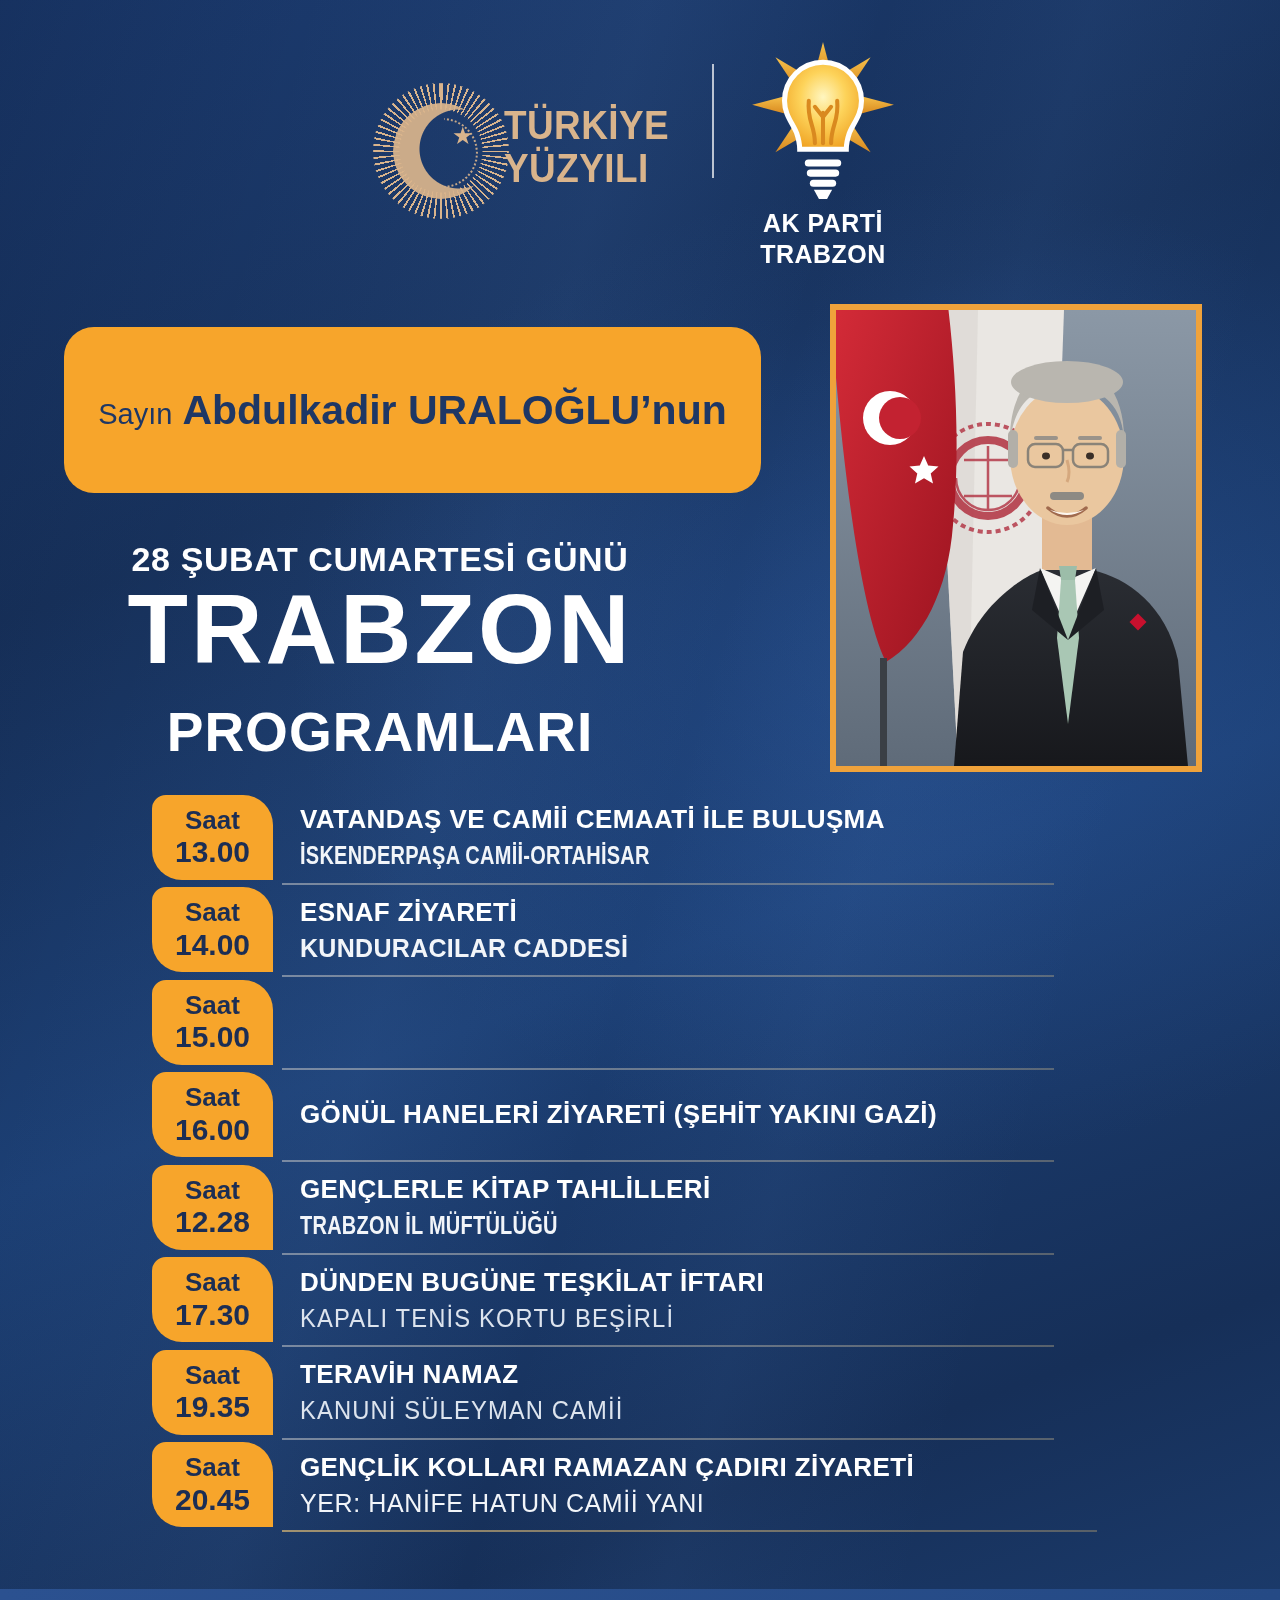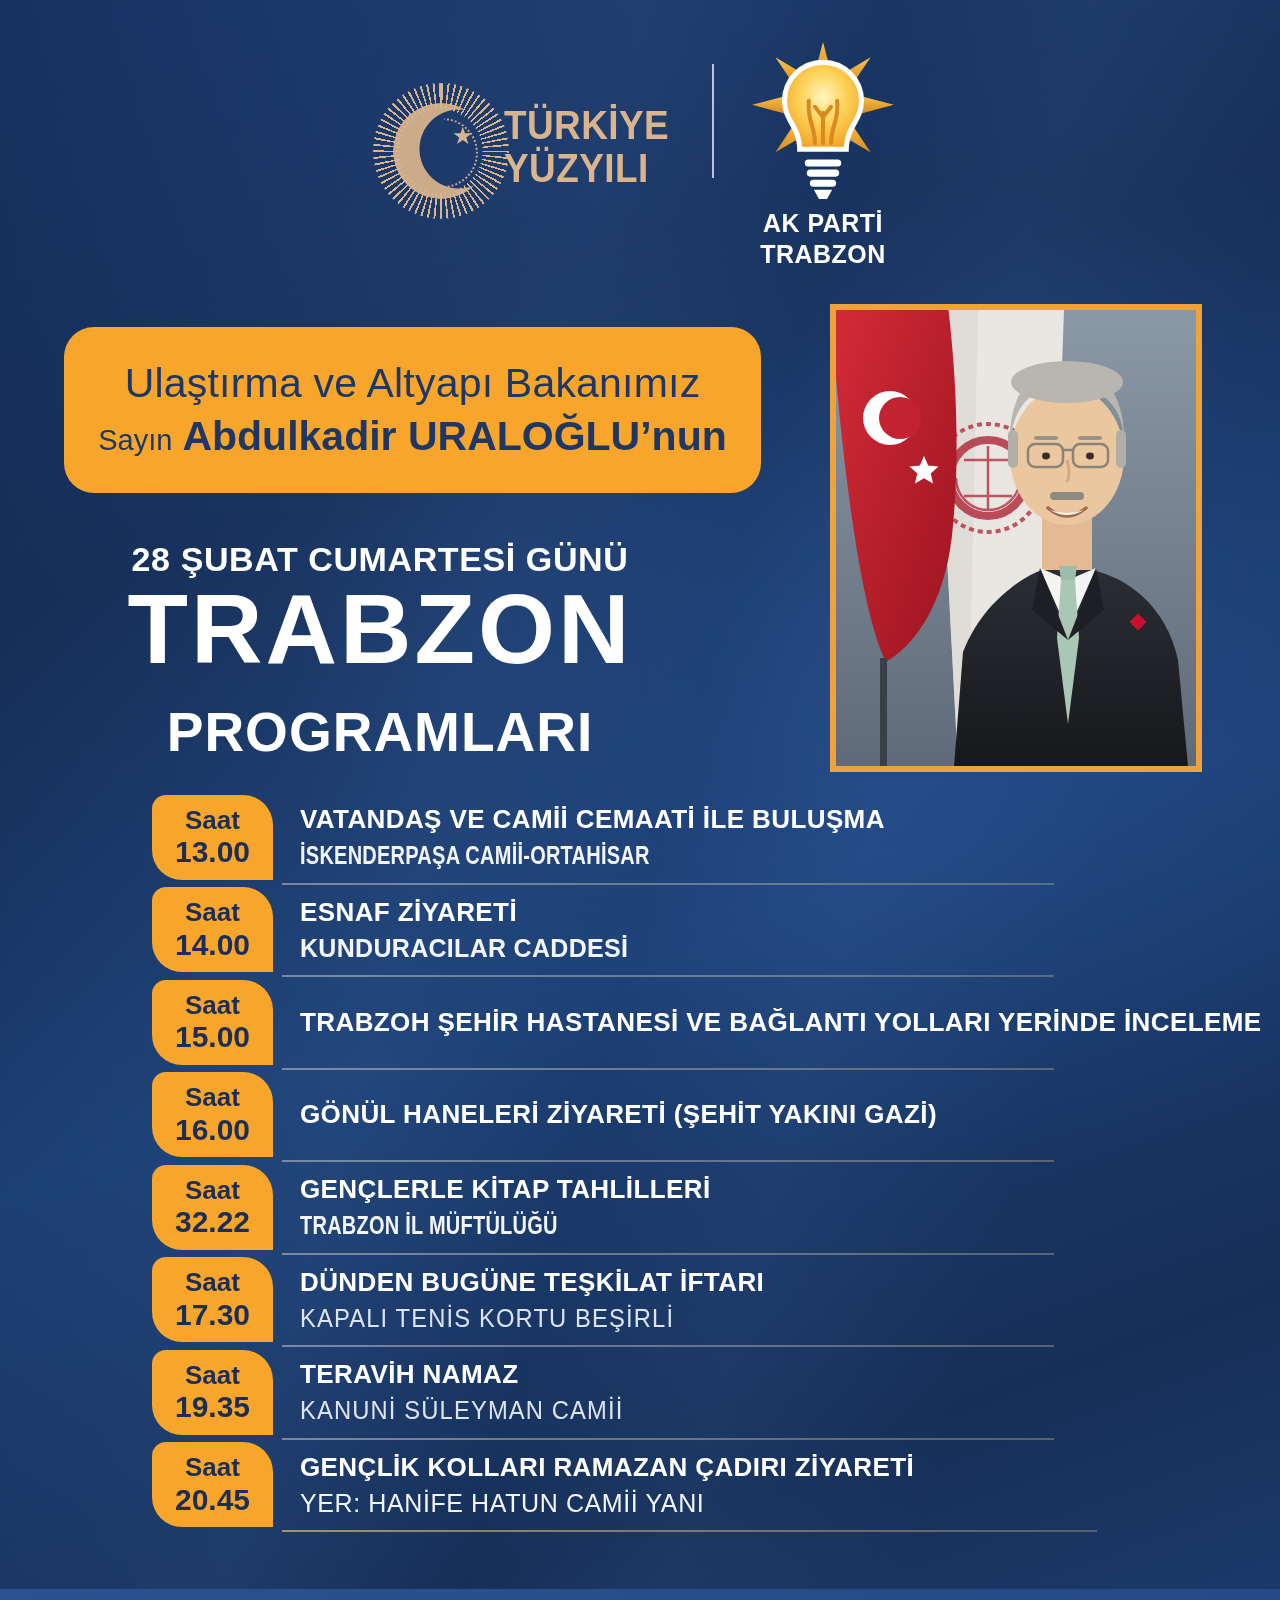--- a/index.html
+++ b/index.html
@@ -124,21 +124,20 @@
       <path d="M61,146 h18 l-5,9 h-8 z"></path>
     </g>
   </svg>
   <div class="ak-text">
     <div>AK PARTİ</div>
     <div>TRABZON</div>
   </div>
 </div>
 
 <div class="abs banner">
-  <div class="l1">Ulaştırma ve Altyapı Bakanımız</div>
   <div class="l2">
     <span class="sayin">Sayın</span><span>Abdulkadir URALOĞLU’nun</span>
   </div>
 </div>
 
 <div class="abs date-line">28 ŞUBAT CUMARTESİ GÜNÜ</div>
 <div class="abs title-main">TRABZON</div>
 <div class="abs title-sub">PROGRAMLARI</div>
 
 <div class="abs photo">
@@ -225,43 +224,39 @@
       <div class="s bold">KUNDURACILAR CADDESİ</div>
     </div>
     <div class="hr"></div>
   </div>
 
   <div class="row">
     <div class="badge">
       <span class="b1">Saat</span>
       <span class="b2">15.00</span>
     </div>
-    <div class="txt">
-      <div class="t">TRABZOH ŞEHİR HASTANESİ VE BAĞLANTI YOLLARI YERİNDE İNCELEME</div>
-
-    </div>
     <div class="hr"></div>
   </div>
 
   <div class="row">
     <div class="badge">
       <span class="b1">Saat</span>
       <span class="b2">16.00</span>
     </div>
     <div class="txt">
       <div class="t">GÖNÜL HANELERİ ZİYARETİ (ŞEHİT YAKINI GAZİ)</div>
 
     </div>
     <div class="hr"></div>
   </div>
 
   <div class="row">
     <div class="badge">
       <span class="b1">Saat</span>
-      <span class="b2">32.22</span>
+      <span class="b2">12.28</span>
     </div>
     <div class="txt">
       <div class="t">GENÇLERLE KİTAP TAHLİLLERİ</div>
       <div class="s condensed">TRABZON İL MÜFTÜLÜĞÜ</div>
     </div>
     <div class="hr"></div>
   </div>
 
   <div class="row">
     <div class="badge">

